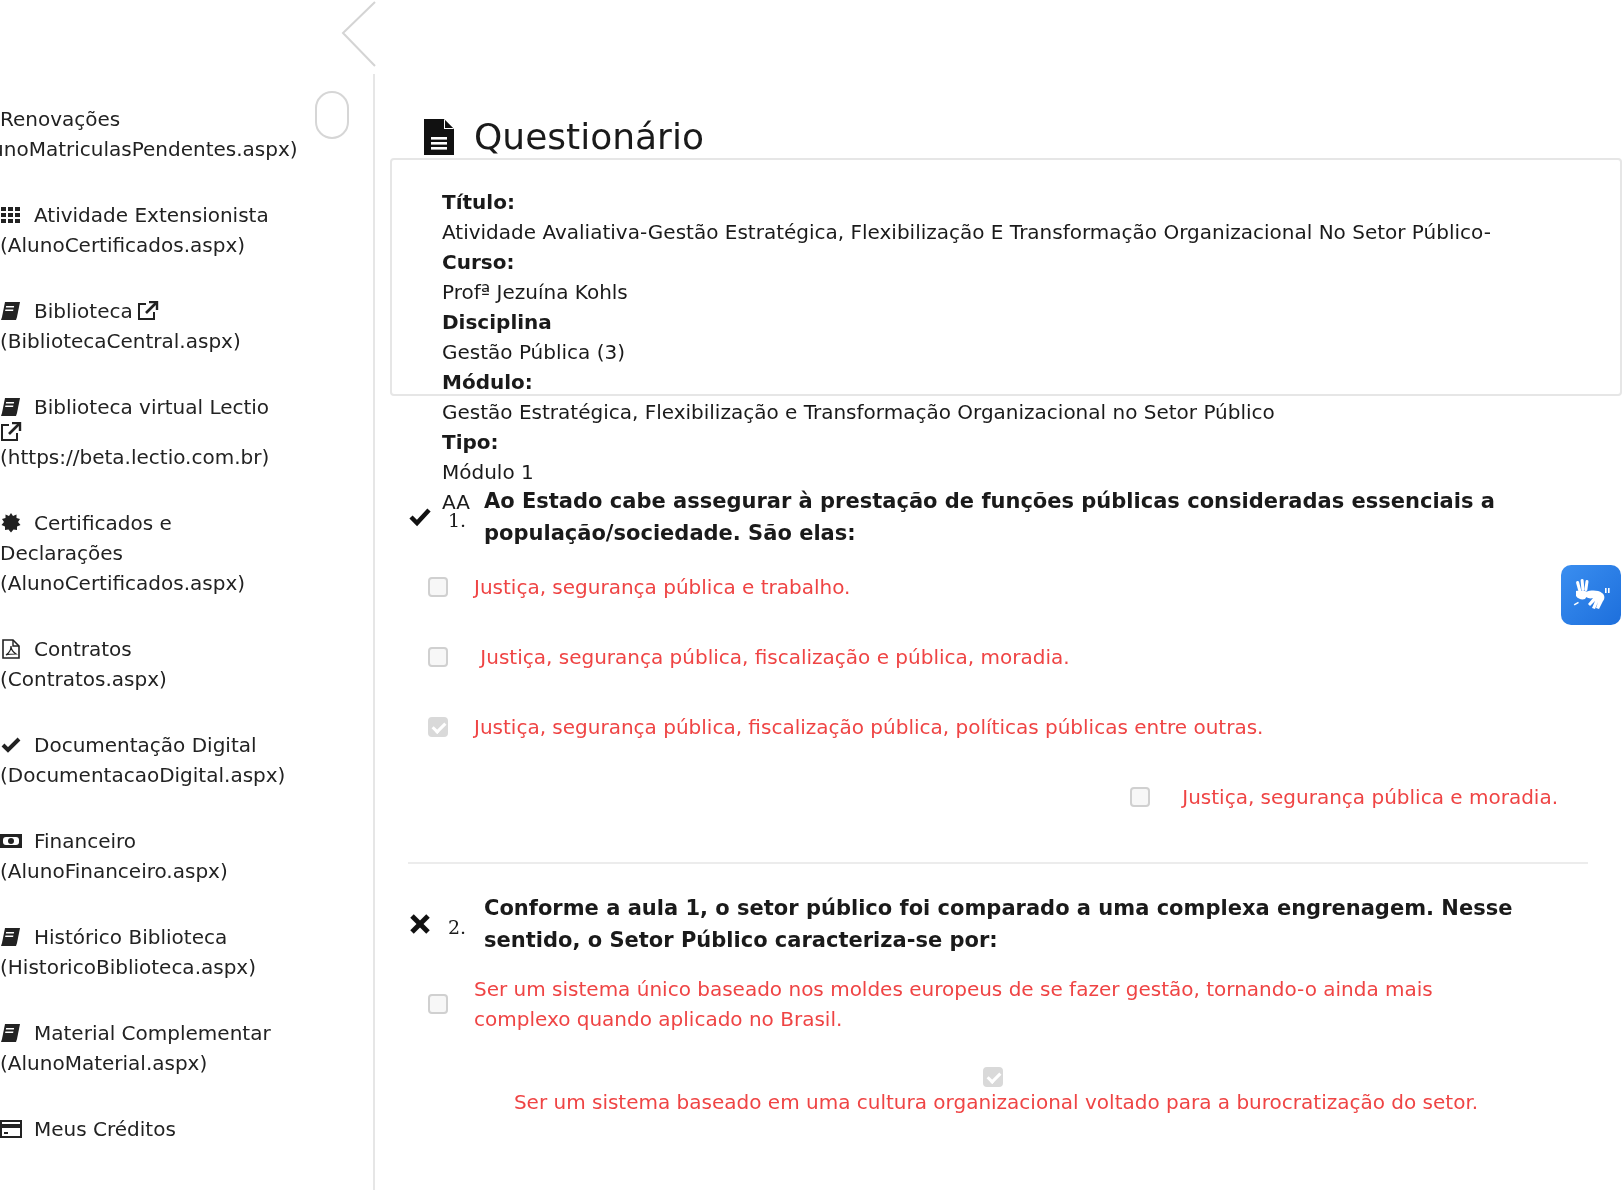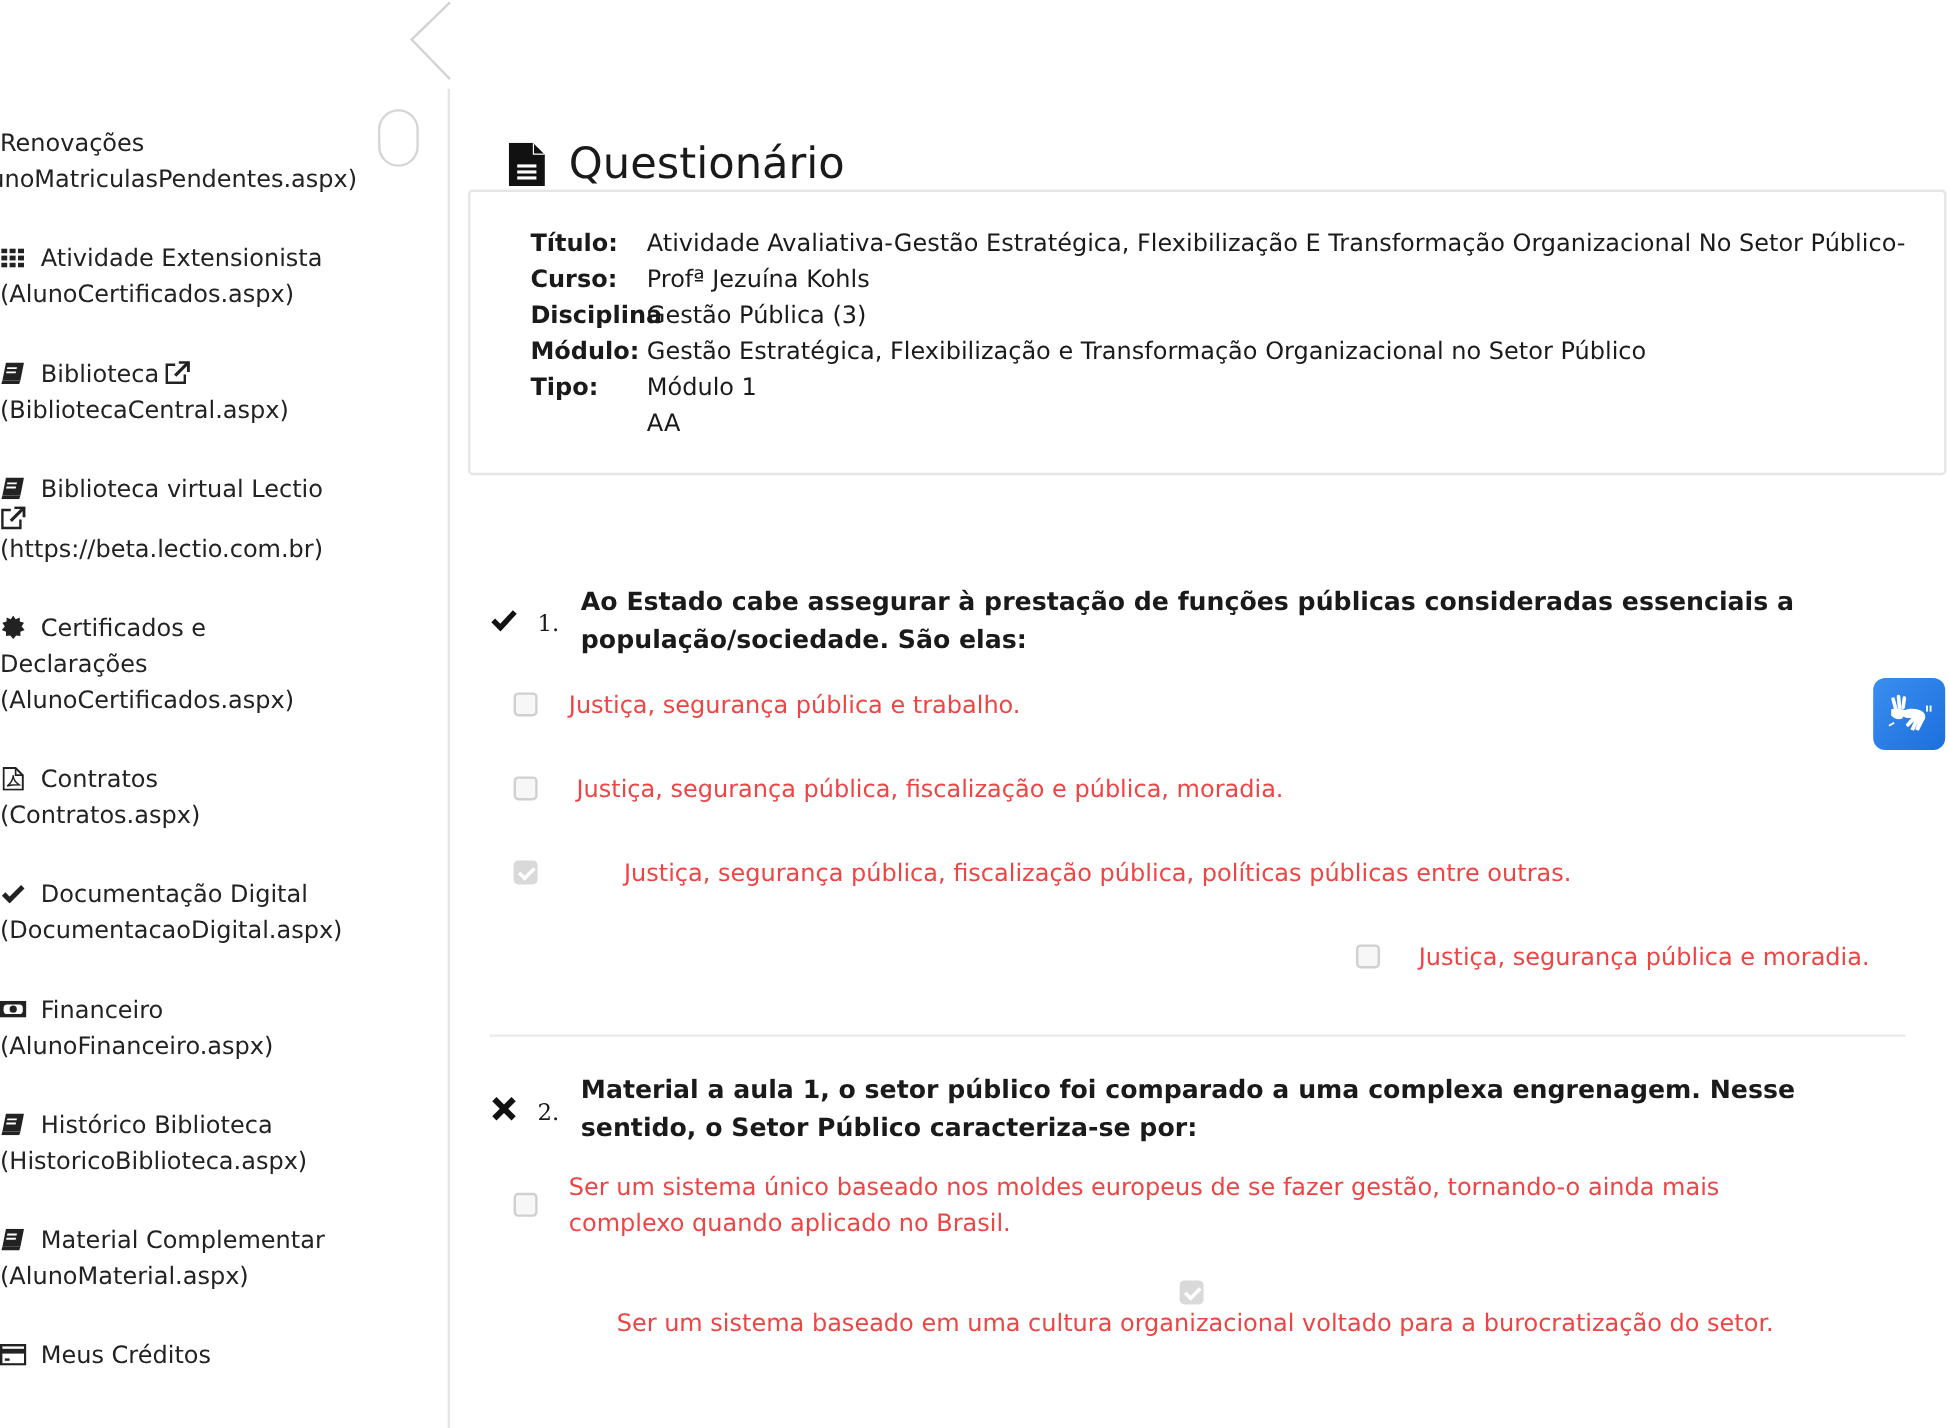--- a/index.html
+++ b/index.html
@@ -16,21 +16,21 @@
   .side-item .line1 { display:flex; align-items:center; white-space:nowrap; }
   .side-item .icon { width:22px; height:20px; display:inline-flex; align-items:center; justify-content:center; margin-right:12px; }
   .side-item .ext { display:inline-flex; width:22px; height:20px; margin-left:4px; }
   .side-item .path { white-space:nowrap; }
 
   .main { position:absolute; left:390px; top:0; width:1234px; }
   .page-title { position:absolute; left:18px; top:100px; display:flex; align-items:center; font-size:36px; font-weight:normal; color:#1a1a1a; }
   .page-title .ic { width:32px; height:36px; margin-right:18px; }
   .info-card { position:absolute; left:0; top:158px; width:1232px; height:238px; border:2px solid #e6e6e6; border-radius:4px; box-sizing:border-box; background:#fff; }
   .info-table { position:absolute; left:50px; top:27px; font-size:20px; line-height:30px; }
-  .info-row { display:flex; }
+  .info-row { display:flex;flex-direction:column; }
   .info-row .k { width:97px; font-weight:bold; white-space:nowrap; overflow:visible; }
   .info-row .v { white-space:nowrap; }
 
   .question { position:absolute; left:18px; width:1200px; }
   .q-head { display:flex; align-items:flex-start; }
   .q-mark { width:24px; height:24px; margin-top:20px; margin-right:16px; }
   .q-num { font-family:"DejaVu Serif", "Liberation Serif", serif; font-size:19px; margin-top:24px; width:36px; }
   .q-text { font-size:21px; font-weight:bold; line-height:32px; width:1060px; }
   .opt { position:absolute; left:0; display:flex; align-items:center; width:1150px; }
   .cb { width:20px; height:20px; border:2px solid #d0d0d0; border-radius:4px; box-sizing:border-box; background:#f7f7f7; margin-left:20px; flex:none; position:relative; cursor:pointer; }
@@ -274,40 +274,40 @@
       <span class="q-text">Ao Estado cabe assegurar à prestação de funções públicas consideradas essenciais a população/sociedade. São elas:</span>
     </div>
     <div class="opt" style="top:87px;">
       <span class="cb"></span>
       <span class="opt-text">Justiça, segurança pública e trabalho.</span>
     </div>
     <div class="opt" style="top:157px;">
       <span class="cb"></span>
       <span class="opt-text" style="white-space:pre"> Justiça, segurança pública, fiscalização e pública, moradia.</span>
     </div>
-    <div class="opt" style="top:227px;gap:46px;">
+    <div class="opt" style="top:227px;">
       <span class="cb checked"></span>
       <span class="opt-text">Justiça, segurança pública, fiscalização pública, políticas públicas entre outras.</span>
     </div>
     <div class="opt" style="top:297px;justify-content:flex-end;">
       <span class="cb"></span>
       <span class="opt-text" style="white-space:pre"> Justiça, segurança pública e moradia.</span>
     </div>
   </section>
 
   <div class="q-divider"></div>
 
   <section class="question" style="top:892px;">
     <div class="q-head">
       <svg class="q-mark" viewBox="0 0 24 24">
           <line x1="4" y1="4" x2="20" y2="20" stroke="#111" stroke-width="5"></line>
           <line x1="20" y1="4" x2="4" y2="20" stroke="#111" stroke-width="5"></line>
         </svg>
       <span class="q-num">2.</span>
-      <span class="q-text">Material a aula 1, o setor público foi comparado a uma complexa engrenagem. Nesse sentido, o Setor Público caracteriza-se por:</span>
+      <span class="q-text">Conforme a aula 1, o setor público foi comparado a uma complexa engrenagem. Nesse sentido, o Setor Público caracteriza-se por:</span>
     </div>
     <div class="opt" style="top:82px;">
       <span class="cb"></span>
       <span class="opt-text" style="width:1040px;">Ser um sistema único baseado nos moldes europeus de se fazer gestão, tornando-o ainda mais complexo quando aplicado no Brasil.</span>
     </div>
     <div class="opt" style="top:175px;flex-direction:column;">
       <span class="cb checked"></span>
       <span class="opt-text">Ser um sistema baseado em uma cultura organizacional voltado para a burocratização do setor.</span>
     </div>
   </section>

